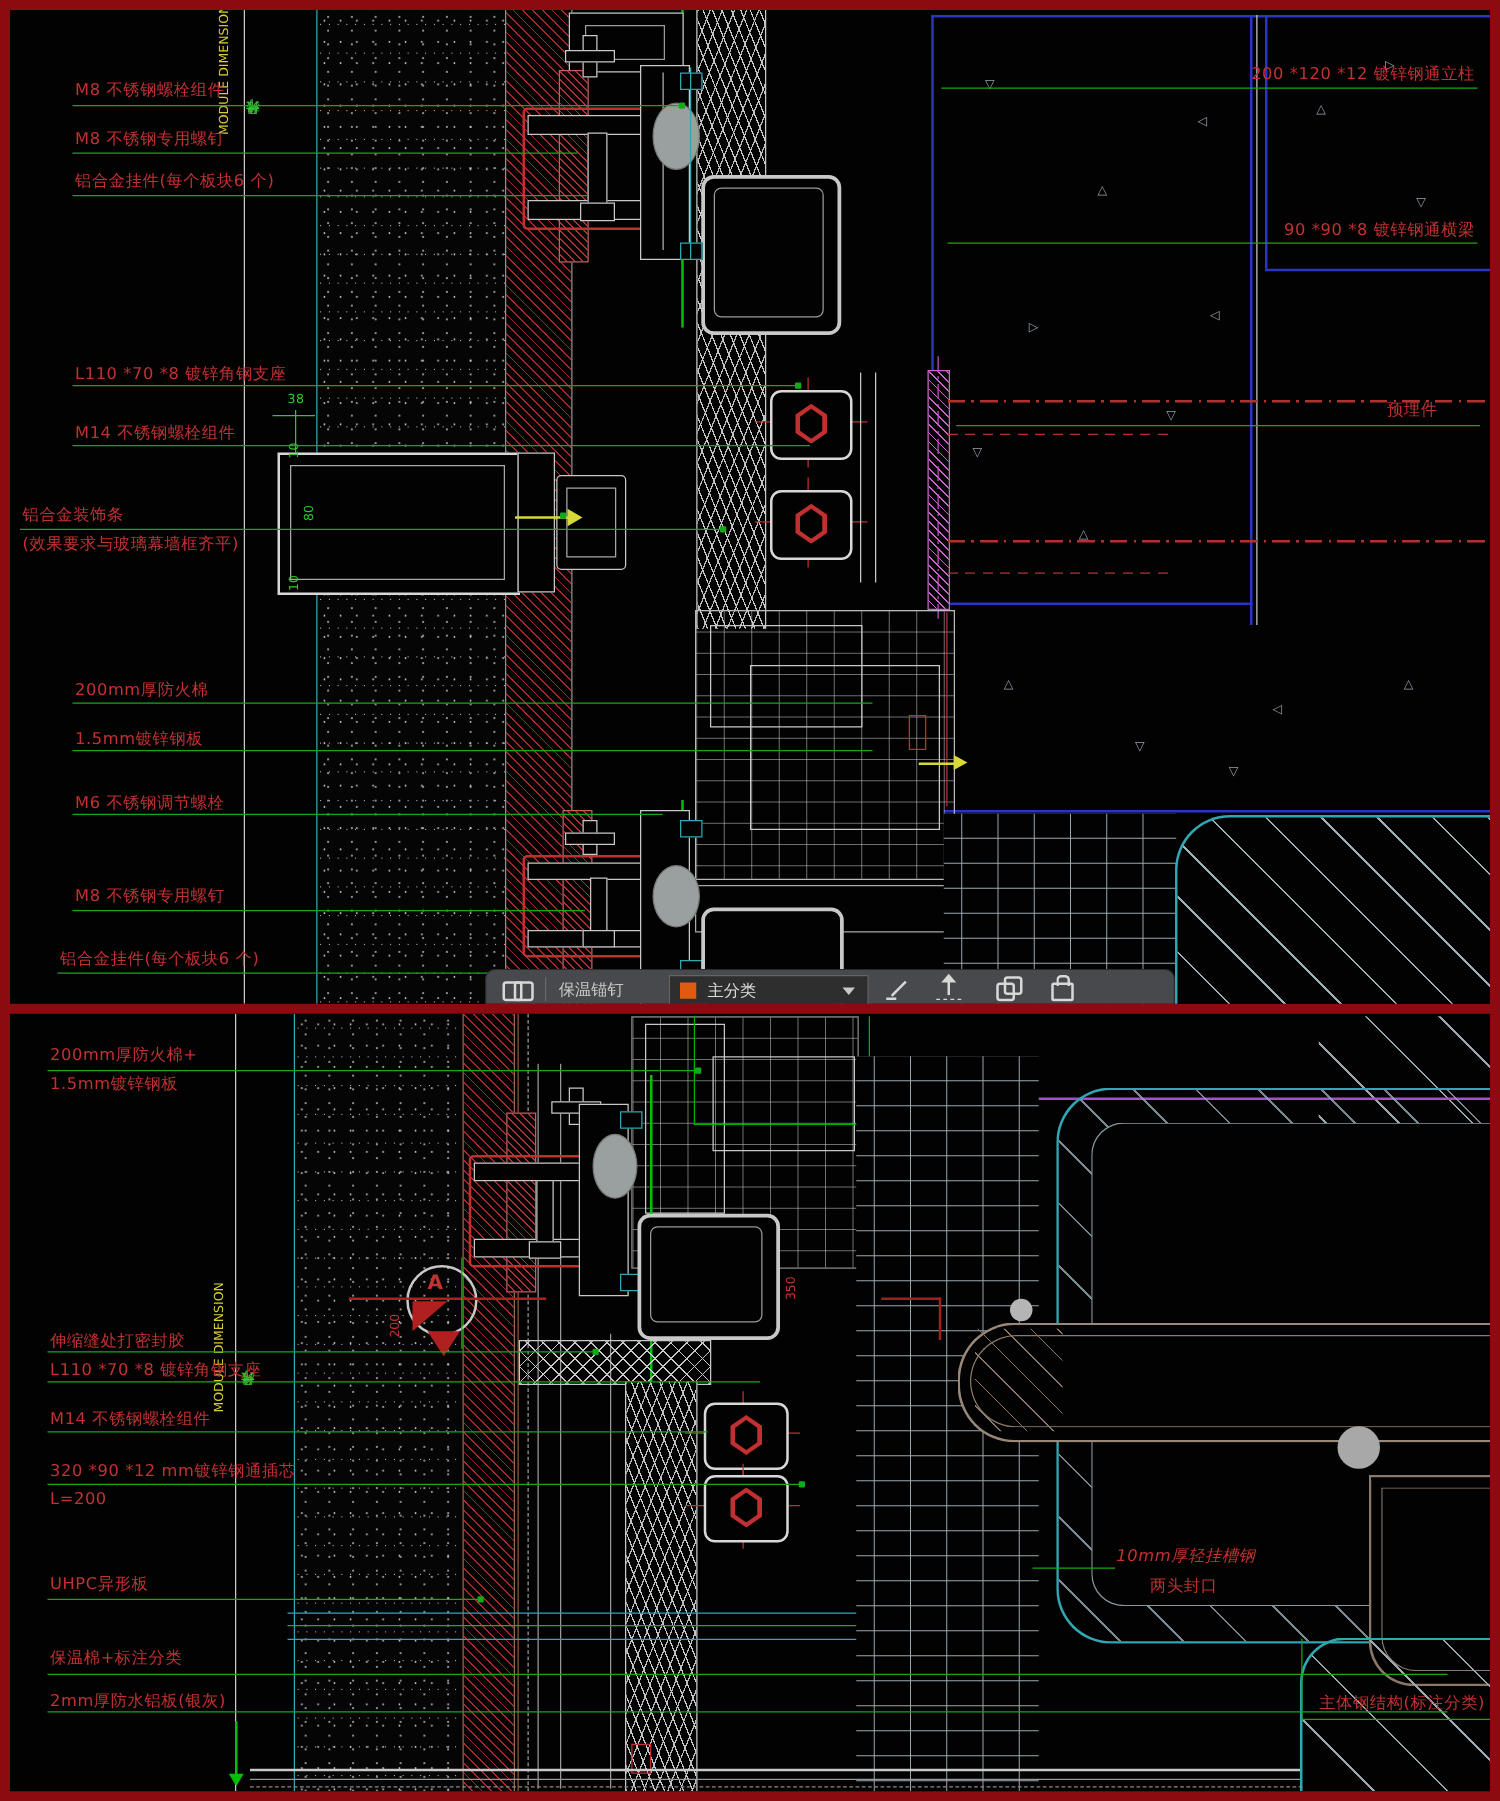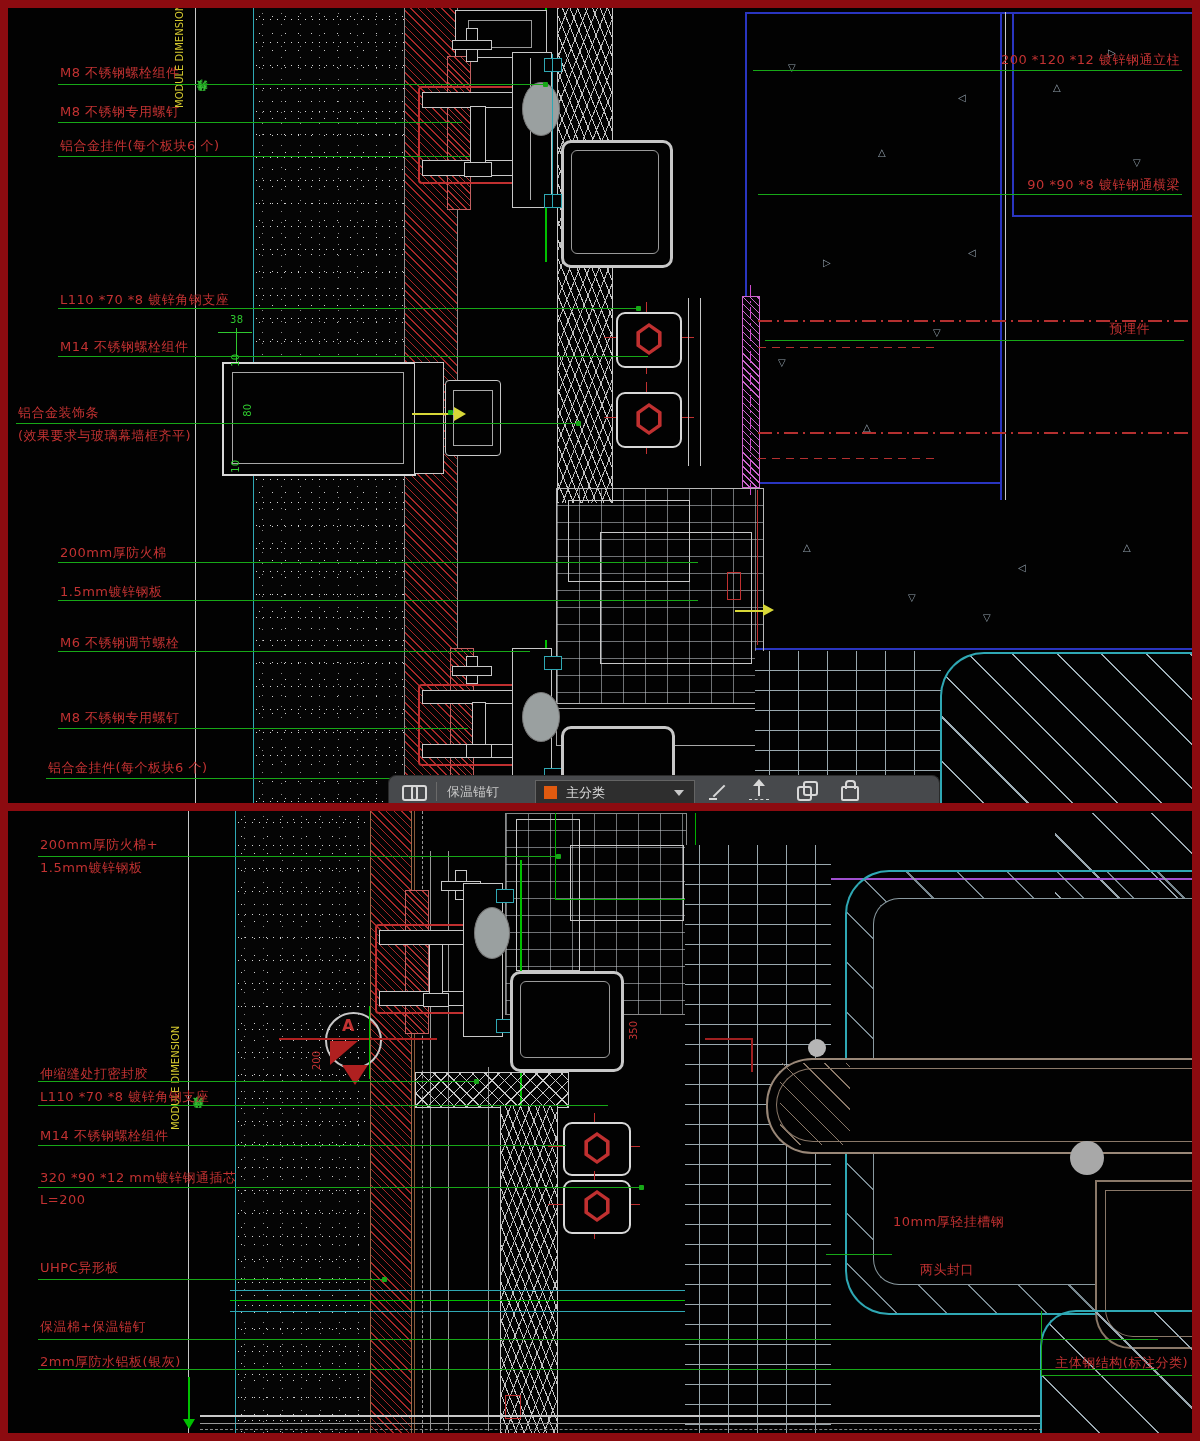--- a/index.html
+++ b/index.html
@@ -364,26 +364,26 @@
     <div class="ldr" style="left:30px;top:294px;width:570px;"></div>
     <div class="lbl" style="left:32px;top:318px;">M14 不锈钢螺栓组件</div>
     <div class="ldr" style="left:30px;top:334px;width:528px;"></div>
     <div class="lbl" style="left:32px;top:360px;">320 *90 *12 mm镀锌钢通插芯</div>
     <div class="ldr" style="left:30px;top:376px;width:605px;"></div>
       <div class="dot" style="left:631px;top:374px;"></div>
     <div class="lbl" style="left:32px;top:382px;">L=200</div>
     <div class="lbl" style="left:32px;top:450px;">UHPC异形板</div>
     <div class="ldr" style="left:30px;top:468px;width:348px;"></div>
       <div class="dot" style="left:374px;top:466px;"></div>
-    <div class="lbl" style="left:32px;top:509px;">保温棉+保温锚钉</div>
+    <div class="lbl" style="left:32px;top:509px;">保温棉+标注分类</div>
     <div class="ldr" style="left:30px;top:528px;width:1120px;"></div>
     <div class="lbl" style="left:32px;top:544px;">2mm厚防水铝板(银灰)</div>
     <div class="ldr" style="left:30px;top:558px;width:1120px;"></div>
 
-    <div class="lbl" style="left:885px;top:404px;">10mm厚轻挂槽钢</div>
+    <div class="lbl" style="left:885px;top:428px;font-style:italic;">10mm厚轻挂槽钢</div>
     <div class="ldr" style="left:818px;top:443px;width:66px;"></div>
     <div class="lbl" style="left:912px;top:452px;">两头封口</div>
     <div class="vl" style="left:1033px;top:500px;height:64px;background:#17a817;"></div>
     <div class="ldr" style="left:1033px;top:564px;width:151px;"></div>
     <div class="lbl lblr" style="right:4px;top:545px;">主体钢结构(标注分类)</div>
   </div>
 
 </div>
 
 </body></html>

